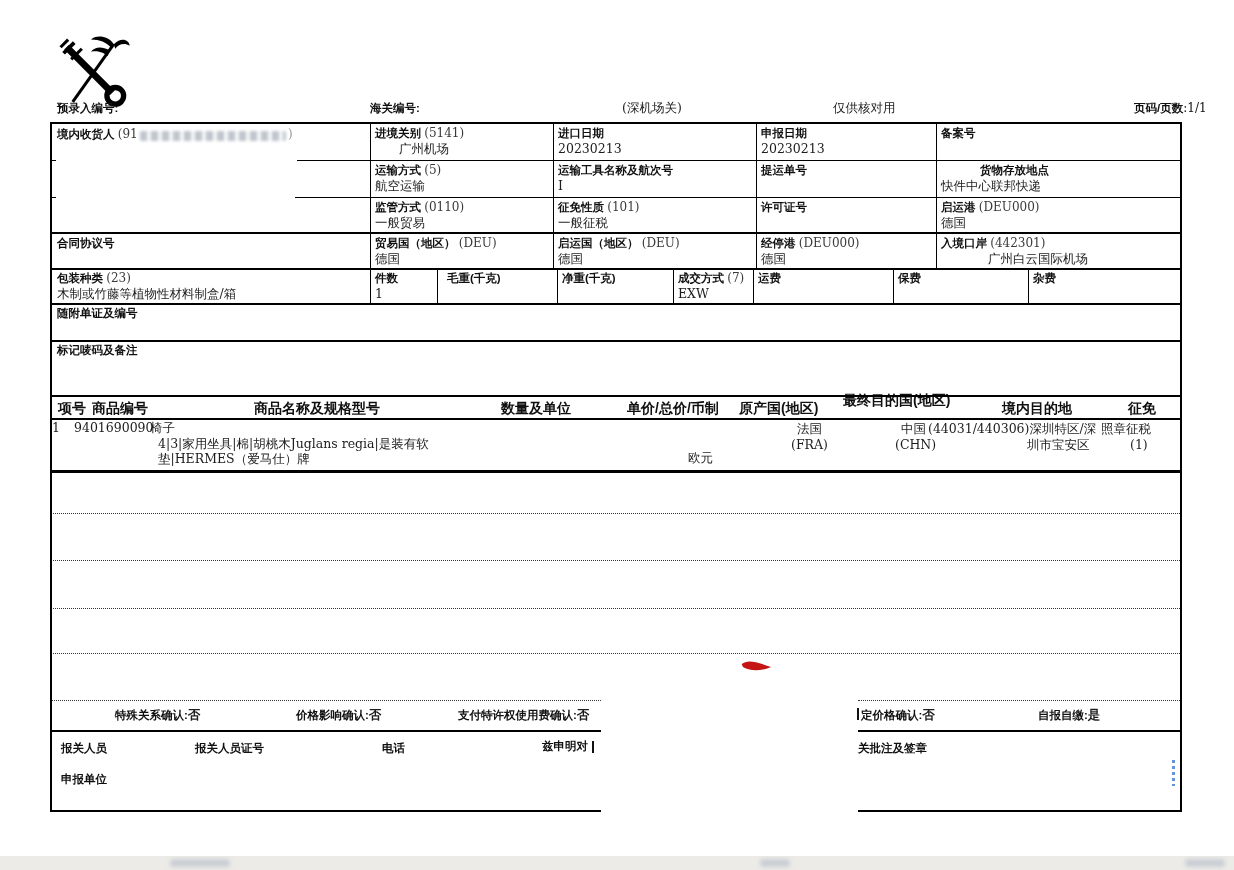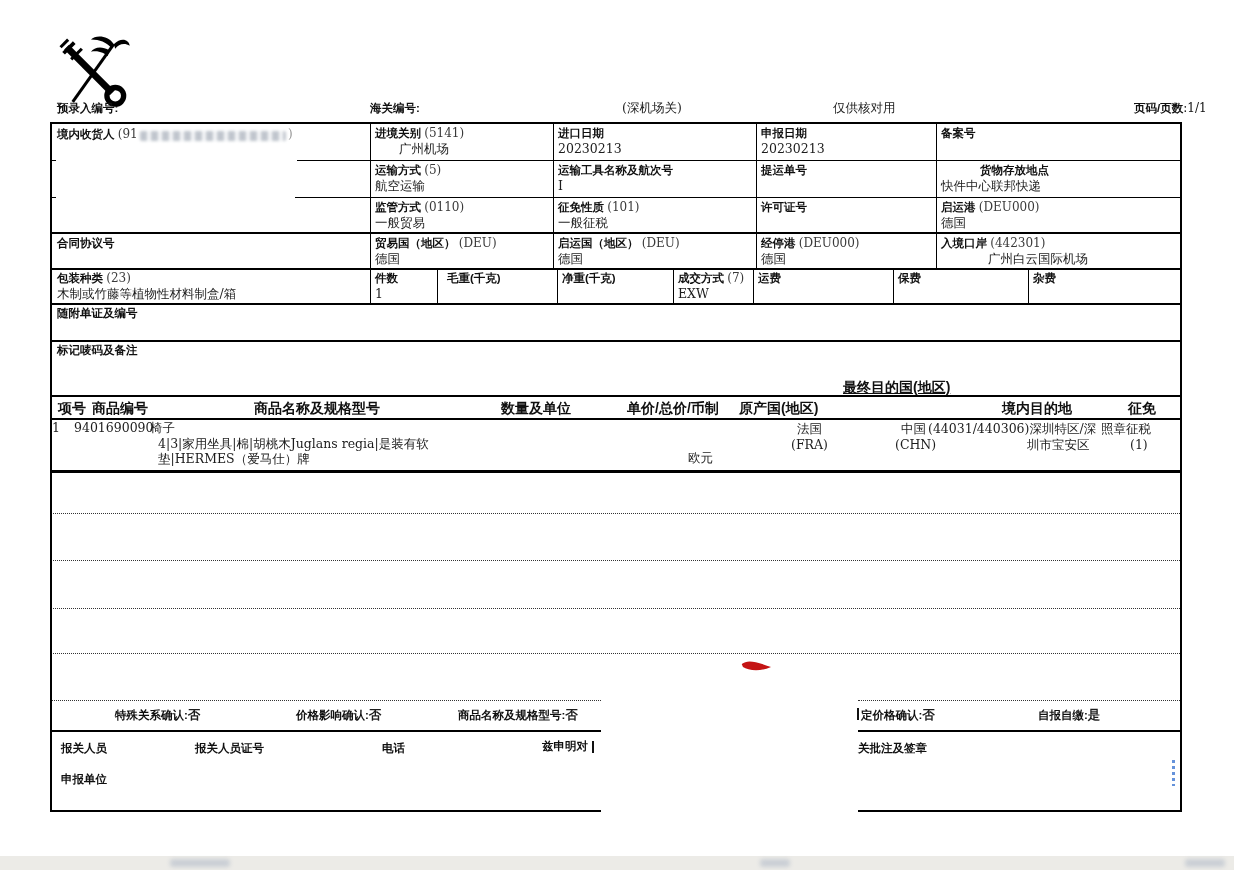--- a/index.html
+++ b/index.html
@@ -161,21 +161,21 @@
 
   <div class="t lab" style="left:57px;top:307px;">随附单证及编号</div>
   <div class="t lab" style="left:57px;top:344px;">标记唛码及备注</div>
 
   <div class="t gh" style="left:58px;top:400px;">项号</div>
   <div class="t gh" style="left:92px;top:400px;">商品编号</div>
   <div class="t gh" style="left:254px;top:400px;">商品名称及规格型号</div>
   <div class="t gh" style="left:501px;top:400px;">数量及单位</div>
   <div class="t gh" style="left:627px;top:400px;">单价/总价/币制</div>
   <div class="t gh" style="left:739px;top:400px;">原产国(地区)</div>
-  <div class="t gh" style="left:843px;top:379px;text-decoration:underline;">最终目的国(地区)</div>
+  <div class="t gh" style="left:843px;top:392px;">最终目的国(地区)</div>
   <div class="t gh" style="left:1002px;top:400px;">境内目的地</div>
   <div class="t gh" style="left:1128px;top:400px;">征免</div>
 
   <div>
     <div class="t val" style="left:52px;top:421px;">1</div>
     <div class="t val" style="left:74px;top:421px;">9401690090</div>
     <div class="t val" style="left:150px;top:421px;">椅子</div>
     <div class="t val" style="left:158px;top:437px;text-align:right;">4|3|家用坐具|棉|胡桃木Juglans regia|是装有软</div>
     <div class="t val" style="left:158px;top:452px;">垫|HERMES（爱马仕）牌</div>
     <div class="t val" style="left:688px;top:451px;">欧元</div>
@@ -195,21 +195,21 @@
     </svg>
   </div>
 
   <div class="t lab" style="left:115px;top:708px;">
     <span>特殊关系确认:</span><span class="val">否</span>
   </div>
   <div class="t lab" style="left:296px;top:708px;">
     <span>价格影响确认:</span><span class="val">否</span>
   </div>
   <div class="t lab" style="left:458px;top:708px;">
-    <span>商品名称及规格型号:</span><span class="val">否</span>
+    <span>支付特许权使用费确认:</span><span class="val">否</span>
   </div>
   <div class="t lab" style="left:861px;top:708px;">
     <span>定价格确认:</span><span class="val">否</span>
   </div>
   <div class="remnant" style="left:857px;top:708px;width:2px;height:12px;"></div>
   <div class="t lab" style="left:1038px;top:708px;">
     <span>自报自缴:</span><span class="val">是</span>
   </div>
 
   <div class="t lab" style="left:61px;top:742px;">报关人员</div>

